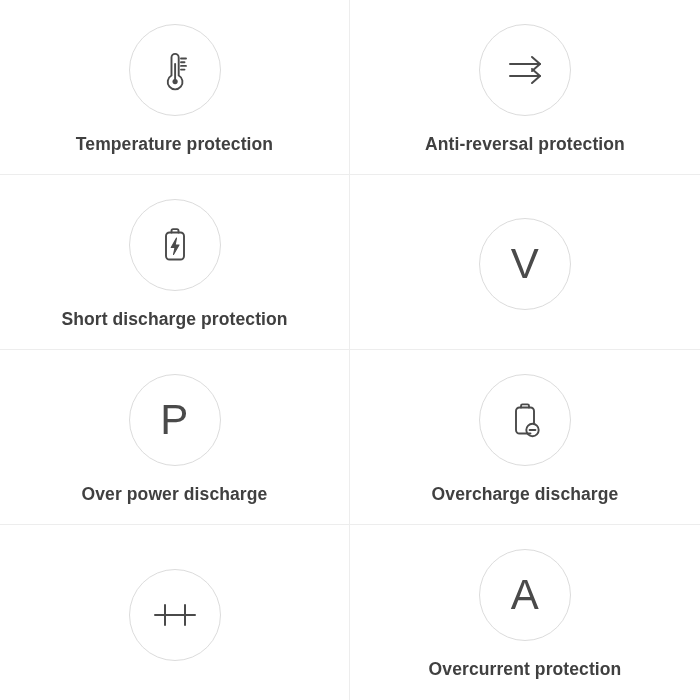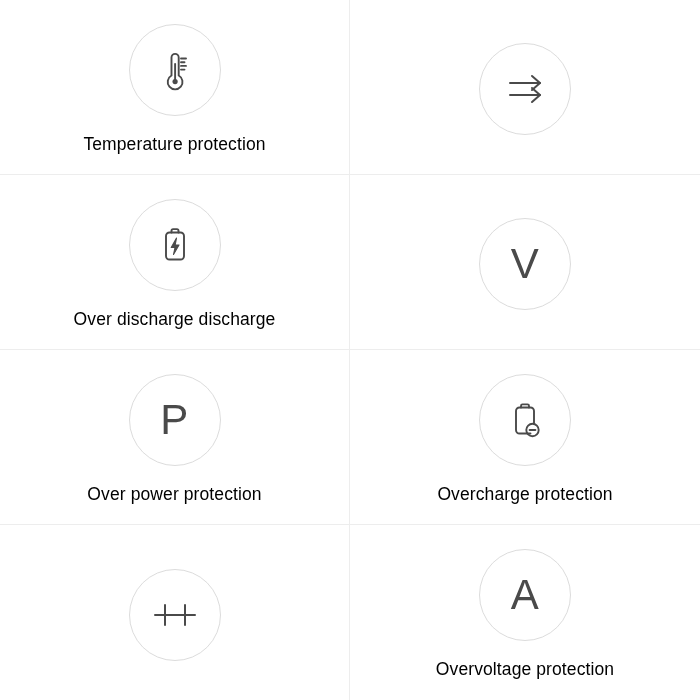--- a/index.html
+++ b/index.html
@@ -56,24 +56,25 @@
     font-family: "Liberation Sans", sans-serif;
     font-size: 42px;
     font-weight: 400;
     color: #4a4a4a;
     line-height: 1;
     letter-spacing: 0.5px;
   }
   .caption {
     margin-top: 18px;
     font-size: 17.5px;
-    color: #000000;
+    color: #404040;
     text-align: center;
     letter-spacing: 0.1px;
     white-space: nowrap;
+    font-weight: bold;
   }
 </style>
 </head>
 <body>
 
 <div id="grid">
 
   <div class="cell col-left row-0">
     <div class="icon-circle">
       <span>
@@ -95,74 +96,75 @@
     <div class="icon-circle">
       <span>
         <svg width="54" height="54" viewBox="0 0 54 54" fill="none" stroke="#4a4a4a" stroke-width="2" stroke-linecap="round" stroke-linejoin="round">
           <line x1="12" y1="21" x2="42" y2="21"></line>
           <polyline points="34,14 42,21 34,28"></polyline>
           <line x1="12" y1="33" x2="42" y2="33"></line>
           <polyline points="34,26 42,33 34,40"></polyline>
         </svg>
       </span>
     </div>
+    <div class="caption">Anti-reversal protection</div>
   </div>
 
   <div class="cell col-left row-1">
     <div class="icon-circle">
       <span>
         <svg width="50" height="50" viewBox="0 0 50 50" fill="none" stroke="#4a4a4a" stroke-width="1.9" stroke-linecap="round" stroke-linejoin="round">
           <rect x="16" y="12.5" width="18" height="27" rx="3.5"></rect>
           <path d="M21.5 12.5v-1.8a1.6 1.6 0 0 1 1.6-1.6h3.8a1.6 1.6 0 0 1 1.6 1.6v1.8"></path>
           <polygon points="26.5,18 21.2,27.5 25,27.5 23.5,34.5 29,25 25.2,25" fill="#4a4a4a" stroke="#4a4a4a" stroke-width="1.1"></polygon>
         </svg>
       </span>
     </div>
-    <div class="caption">Over discharge discharge</div>
+    <div class="caption">Short discharge protection</div>
   </div>
 
   <div class="cell row-1">
     <div class="icon-circle">
       <span class="glyph-letter">V</span>
     </div>
   </div>
 
   <div class="cell col-left row-2">
     <div class="icon-circle">
       <span class="glyph-letter">P</span>
     </div>
-    <div class="caption">Over power protection</div>
+    <div class="caption">Over power discharge</div>
   </div>
 
   <div class="cell row-2">
     <div class="icon-circle">
       <span>
         <svg width="50" height="50" viewBox="0 0 50 50" fill="none" stroke="#4a4a4a" stroke-width="1.9" stroke-linecap="round" stroke-linejoin="round">
           <path d="M30.5 38.5h-11a3.5 3.5 0 0 1-3.5-3.5V16a3.5 3.5 0 0 1 3.5-3.5h11A3.5 3.5 0 0 1 34 16v12.5"></path>
           <path d="M21 12.5v-1.6a1.5 1.5 0 0 1 1.5-1.5h5a1.5 1.5 0 0 1 1.5 1.5v1.6"></path>
           <circle cx="32.5" cy="35" r="6.2"></circle>
           <line x1="29.6" y1="35" x2="35.4" y2="35"></line>
         </svg>
       </span>
     </div>
-    <div class="caption">Overcharge protection</div>
+    <div class="caption">Overcharge discharge</div>
   </div>
 
   <div class="cell col-left row-3">
     <div class="icon-circle">
       <span>
         <svg width="56" height="56" viewBox="0 0 56 56" fill="none" stroke="#4a4a4a" stroke-width="2" stroke-linecap="round" stroke-linejoin="round">
           <line x1="8" y1="28" x2="48" y2="28"></line>
           <line x1="18" y1="18" x2="18" y2="38"></line>
           <line x1="38" y1="18" x2="38" y2="38"></line>
         </svg>
       </span>
     </div>
   </div>
 
   <div class="cell row-3">
     <div class="icon-circle">
       <span class="glyph-letter">A</span>
     </div>
-    <div class="caption">Overvoltage protection</div>
+    <div class="caption">Overcurrent protection</div>
   </div>
 
 </div>
 
 </body></html>

